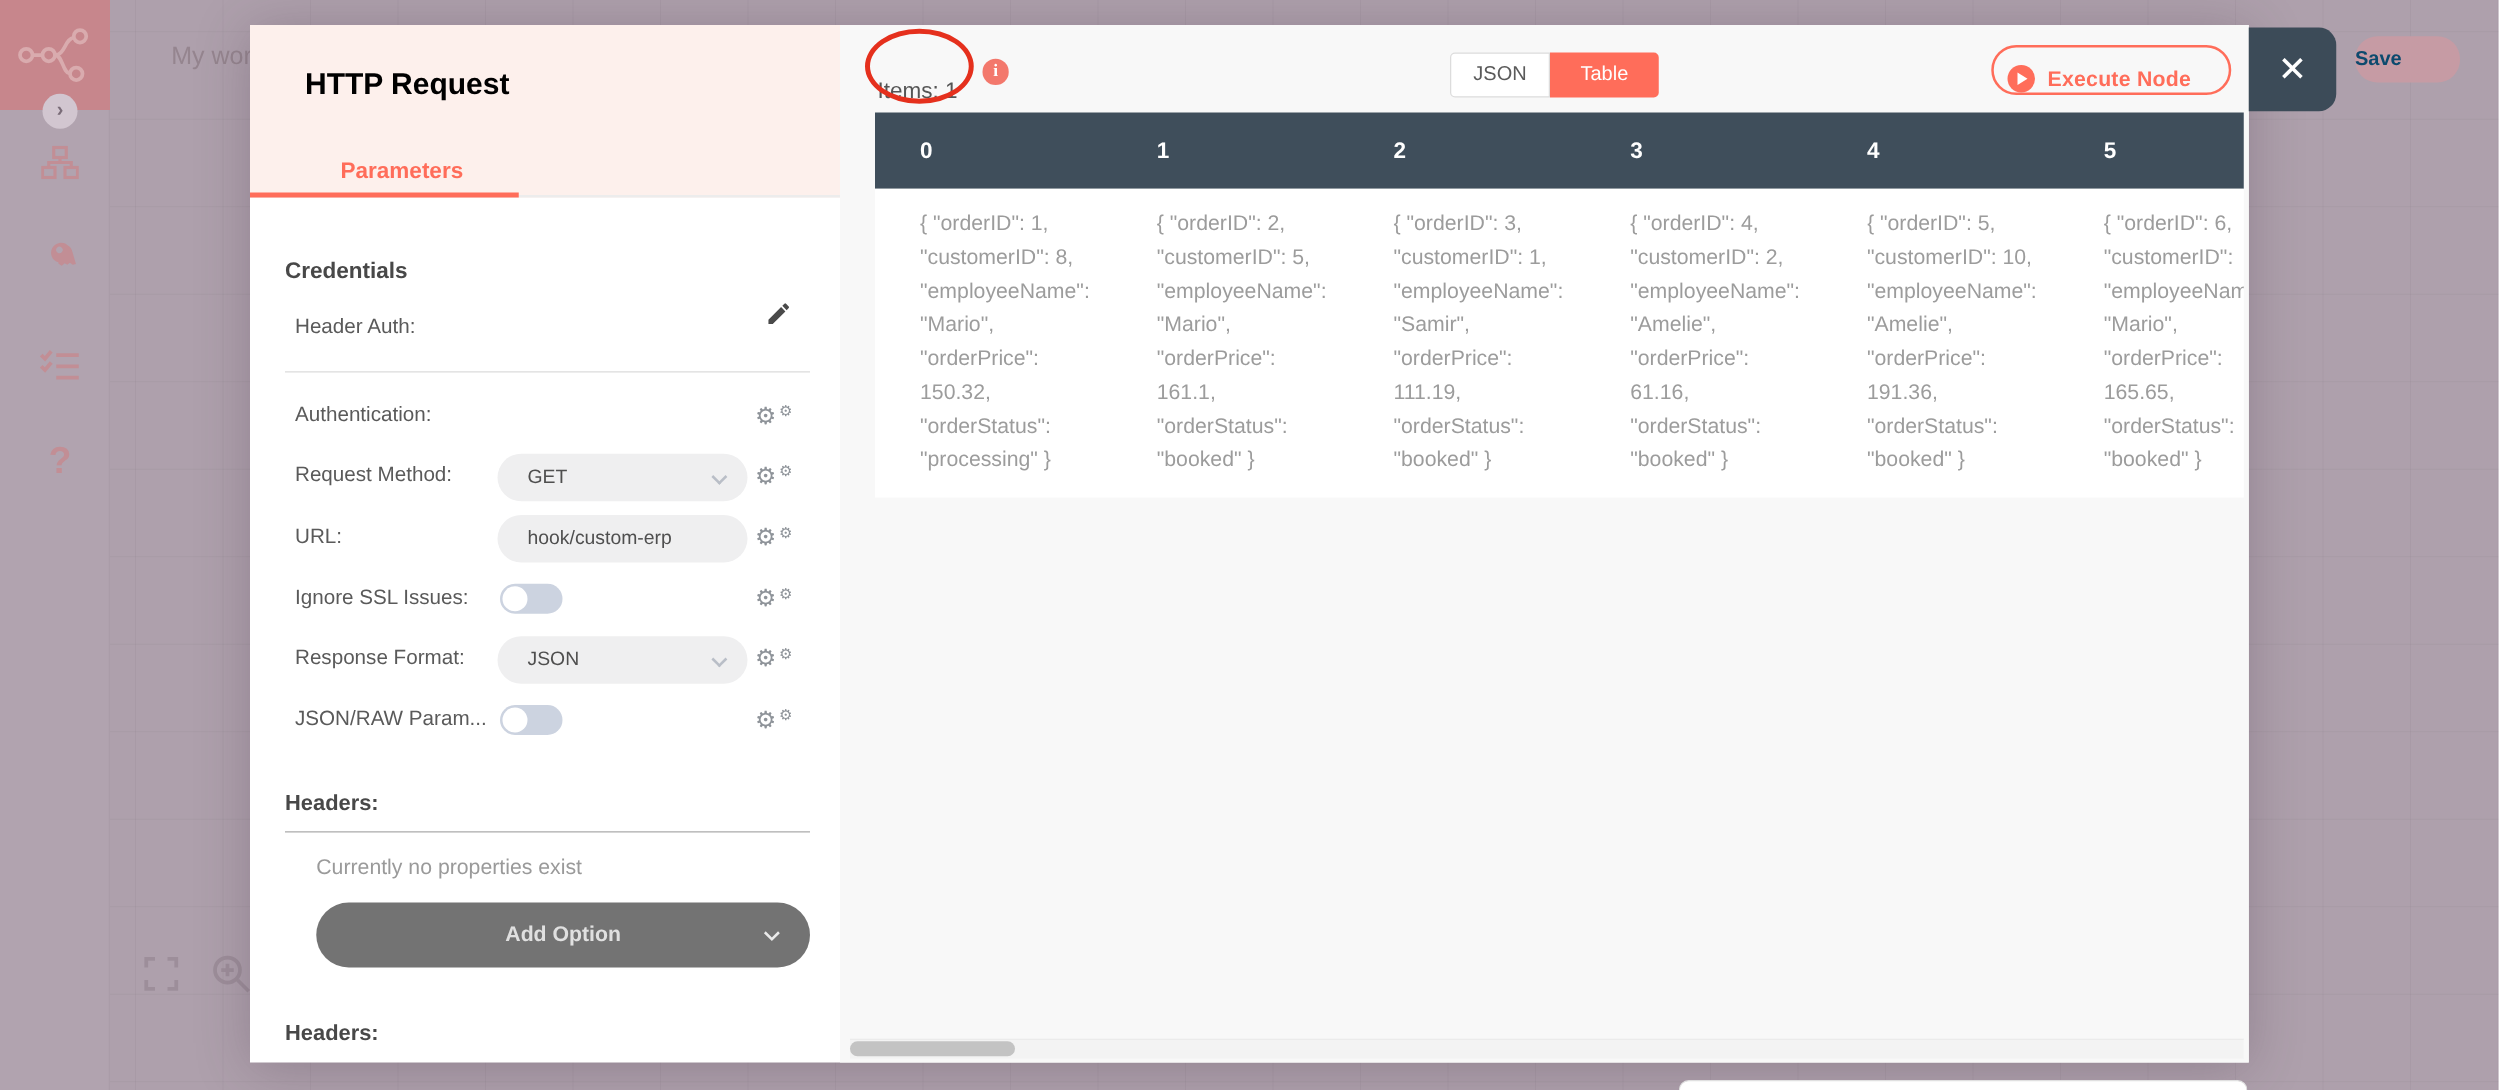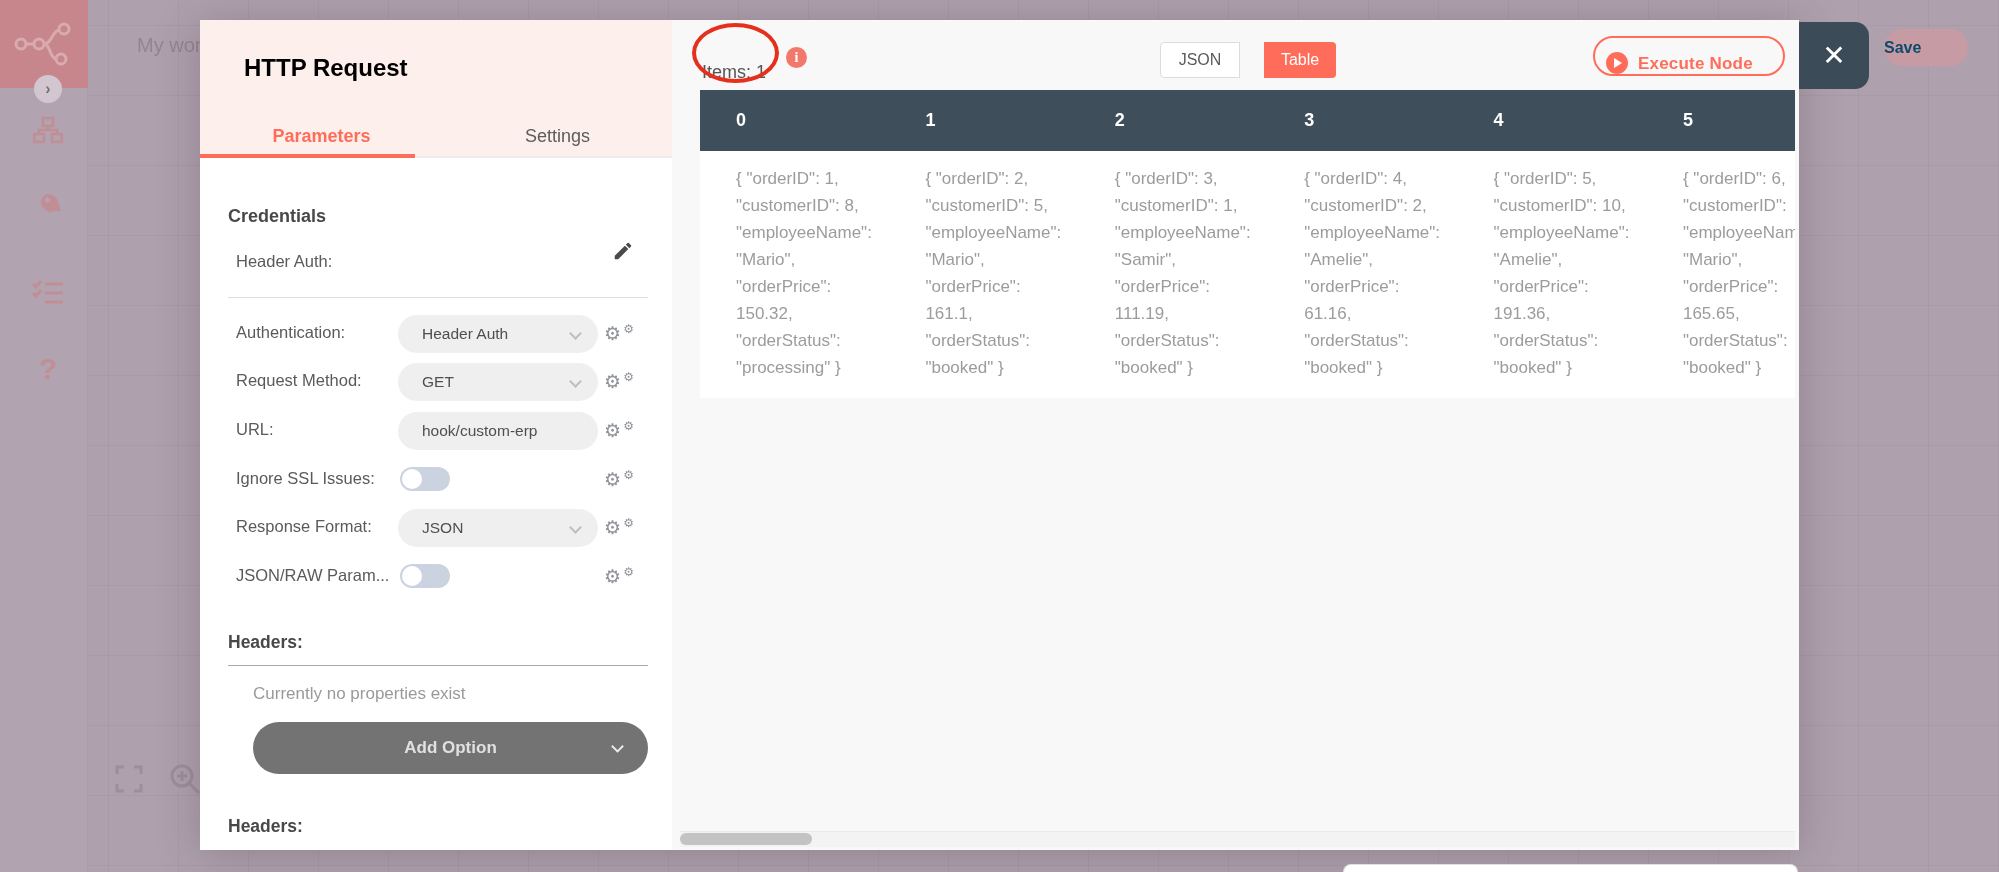--- a/index.html
+++ b/index.html
@@ -62,22 +62,22 @@
   
   .right-panel { left:472px; top:0; width:1127px; height:830px; background:#f8f8f8; }
   .items-label { left:502px; top:42px; font-size:18px; color:#555555; }
   .annot-ellipse { left:492px; top:3px; width:87px; height:60px; border:4px solid #e5301d; border-radius:50%; }
   .info-icon { left:586px; top:27px; width:21px; height:21px; border-radius:50%; background:#f3786c;
     display:flex; align-items:center; justify-content:center; color:#ffffff;
     font-family:"Liberation Serif", serif; font-weight:bold; font-size:14px; }
   .view-toggle { left:960px; top:22px; height:36px; display:flex; }
   .vt-json { width:80px; background:#ffffff; border:1px solid #dcdcdc; border-radius:4px 0 0 4px;
     display:flex; align-items:center; justify-content:center; font-size:16px; color:#5a5a5a; }
-  .vt-table { width:72px; background:#ff6d5a; border-radius:0 4px 4px 0;
-    display:flex; align-items:center; justify-content:center; font-size:16px; color:#ffffff;margin-left:24px; }
+  .vt-table { width:87px; background:#ff6d5a; border-radius:0 4px 4px 0;
+    display:flex; align-items:center; justify-content:center; font-size:16px; color:#ffffff; }
   .exec-btn { left:1393px; top:16px; width:192px; height:40px; border-radius:20px;
     border:2px solid #ff6d5a; display:flex; align-items:flex-end; background:transparent; }
   .exec-circle { width:22px; height:22px; border-radius:50%; background:#ff6d5a; margin-left:11px;
     display:flex; align-items:center; justify-content:center; }
   .exec-play { width:0; height:0; border-left:8px solid #ffffff; border-top:5px solid transparent;
     border-bottom:5px solid transparent; margin-left:2px; }
   .exec-label { color:#ff6d5a; font-size:17px; font-weight:bold; margin-left:10px; letter-spacing:0.2px; }
 
   .tbl-header { left:500px; top:70px; width:1095px; height:61px; background:#3f4e5b; overflow:hidden; display:flex; }
   .th { width:189.4px; flex:0 0 189.4px; color:#ffffff; font-size:18px; font-weight:bold;
@@ -177,38 +177,33 @@
 
   <div class="abs save-btn">
       <span>Save</span>
     </div>
 
   <div class="abs modal">
 
     <div class="abs left-header"></div>
     <div class="abs node-title">HTTP Request</div>
     <div class="abs tab tab-params">Parameters</div>
-    <div class="abs tab tab-settings">Settings</div>
     <div class="abs tab-underline"></div>
 
     <div class="abs sec-head" style="left:28px;top:186px">Credentials</div>
 
     <div class="abs f-label" style="left:36px;top:232px">Header Auth:</div>
     <div class="abs" style="left:412px;top:220px">
       <svg width="22" height="22" viewBox="0 0 24 24">
         <path fill="#4a4a4a" d="M3 17.25V21h3.75L17.81 9.94l-3.75-3.75L3 17.25zM20.71 7.04a1 1 0 0 0 0-1.41l-2.34-2.34a1 1 0 0 0-1.41 0l-1.83 1.83 3.75 3.75 1.83-1.83z"></path>
       </svg>
     </div>
     <div class="abs divider" style="top:277px"></div>
 
     <div class="abs f-label" style="left:36px;top:303px">Authentication:</div>
-    <div class="pill" style="left:198px;top:295px">
-      <span class="val">Header Auth</span>
-      <span class="chev"></span>
-    </div>
     <div class="gears" style="left:404px;top:304px">⚙<span class="g2">⚙</span></div>
 
     <div class="abs f-label" style="left:36px;top:351px">Request Method:</div>
     <div class="pill" style="left:198px;top:343px">
       <span class="val">GET</span>
       <span class="chev"></span>
     </div>
     <div class="gears" style="left:404px;top:352px">⚙<span class="g2">⚙</span></div>
 
     <div class="abs f-label" style="left:36px;top:400px">URL:</div>

